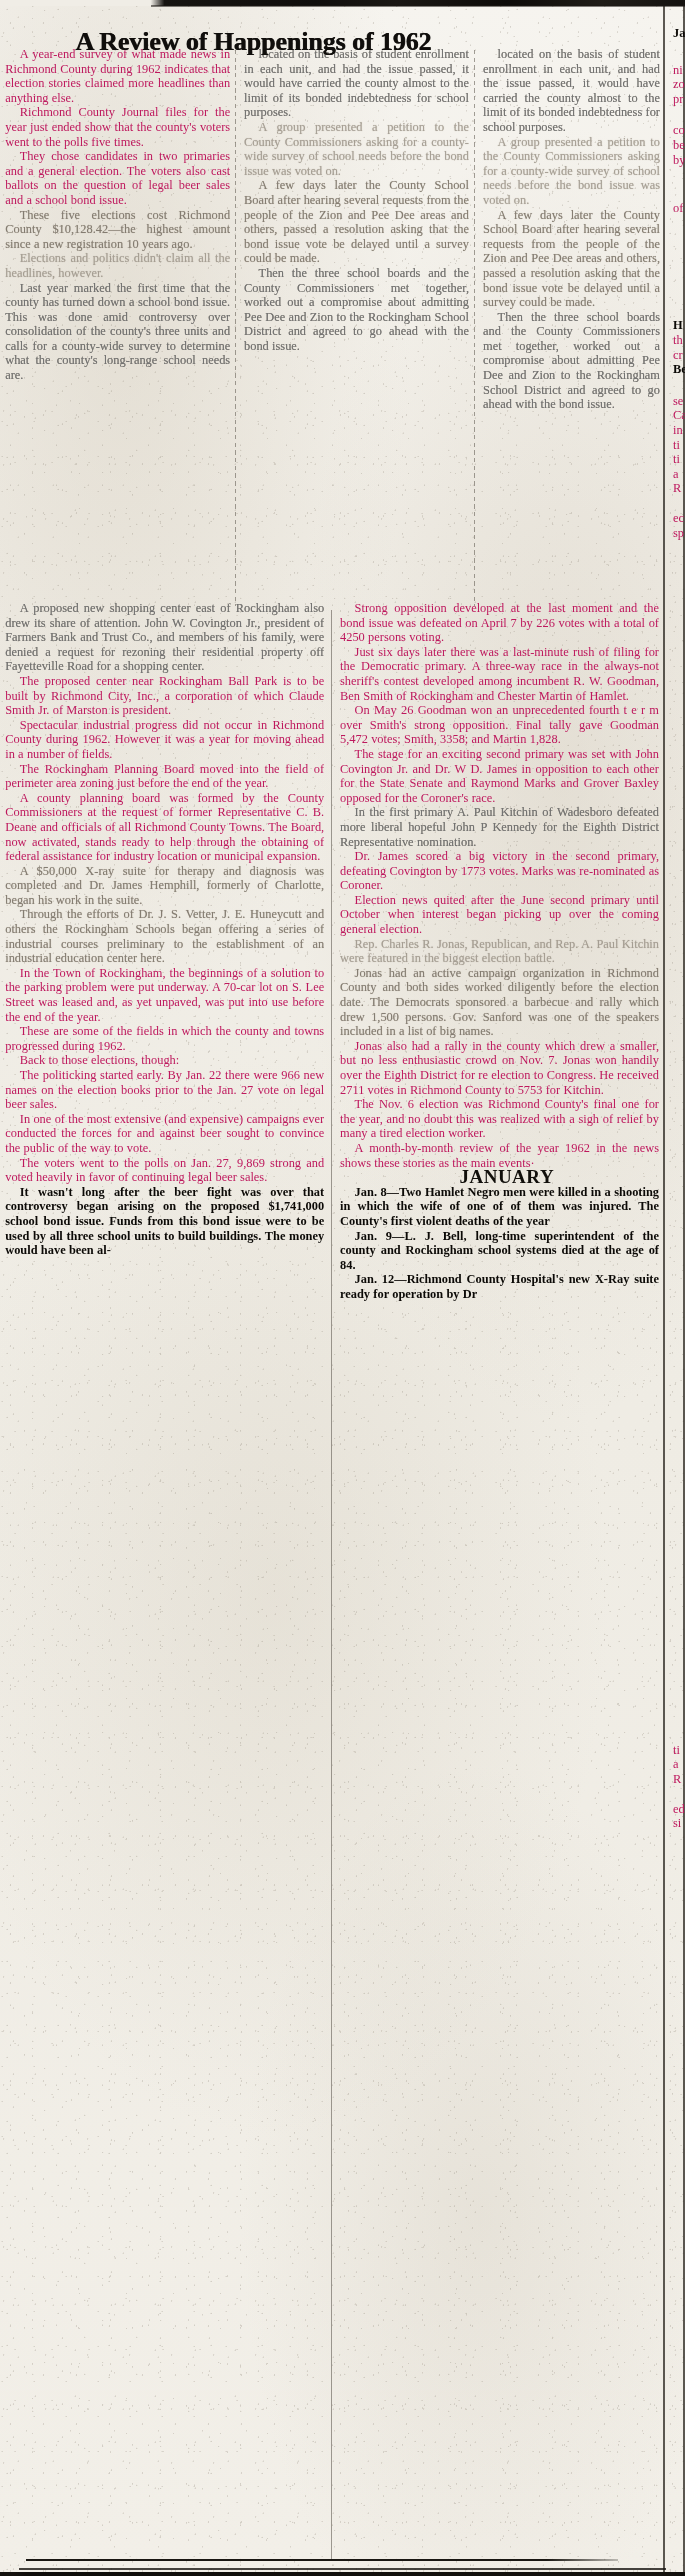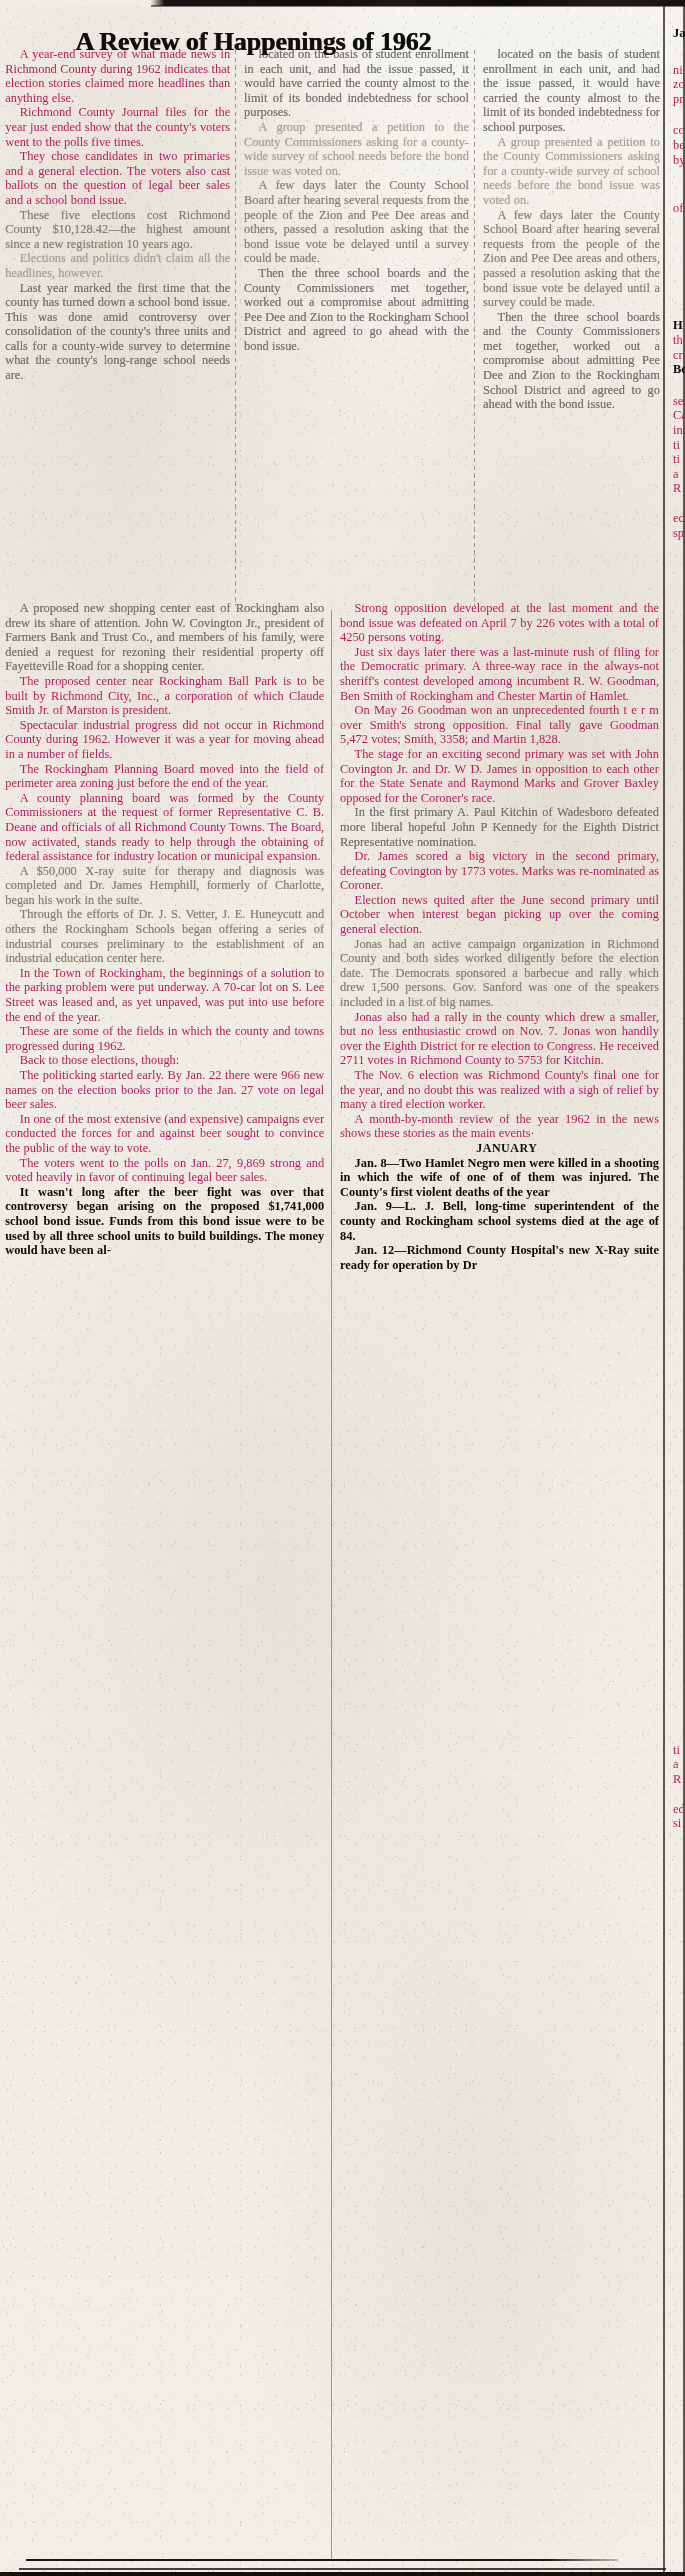--- a/index.html
+++ b/index.html
@@ -82,21 +82,21 @@
 
   
   .ink-ok  {color:#be185d;}
   .ink-mid {color:#737373;text-shadow:0 0 0.5px rgba(120,112,98,.7);}
   .ink-fade{color:#7d756a;text-shadow:0 0 0.8px rgba(160,152,138,.8);opacity:.93;margin-left:36px;}
   .ink-ghost{color:#9a9287;text-shadow:0 0 1px rgba(175,168,154,.9);opacity:.85;}
   .ink-dark{color:#0c0a07;font-weight:600;}
 
   .sub-head{
     text-align:center;text-indent:0;margin:2.6px 0 0.9px;
-    font-weight:700;font-size:12px;letter-spacing:0.5px;color:#110f0b;
+    font-weight:700;font-size:19px;letter-spacing:0.5px;color:#110f0b;
   }
 
   
   .vrule{
     position:absolute;z-index:4;width:0.9px;
     background:repeating-linear-gradient(180deg,
       rgba(90,84,74,.55) 0 4.3px, rgba(90,84,74,0) 4.3px 7.7px);
   }
   .vrule.solid{background:rgba(70,64,56,.5);}
   .vrule.heavy{width:1.7px;background:rgba(40,36,30,.75);}
@@ -183,20 +183,21 @@
   </div>
 
   <div class="col" style="left:340px;top:601px;width:319px;height:1947px;overflow:hidden;">
     <p class="ink-ok">Strong opposition developed at the last moment and the bond issue was defeated on April 7 by 226 votes with a total of 4250 persons voting.</p>
     <p class="ink-ok">Just six days later there was a last-minute rush of filing for the Democratic primary. A three-way race in the always-not sheriff's contest developed among incumbent R. W. Goodman, Ben Smith of Rockingham and Chester Martin of Hamlet.</p>
     <p class="ink-ok">On May 26 Goodman won an unprecedented fourth t e r m over Smith's strong opposition. Final tally gave Goodman 5,472 votes; Smith, 3358; and Martin 1,828.</p>
     <p class="ink-ok">The stage for an exciting second primary was set with John Covington Jr. and Dr. W D. James in opposition to each other for the State Senate and Raymond Marks and Grover Baxley opposed for the Coroner's race.</p>
     <p class="ink-mid">In the first primary A. Paul Kitchin of Wadesboro defeated more liberal hopeful John P Kennedy for the Eighth District Representative nomination.</p>
     <p class="ink-ok">Dr. James scored a big victory in the second primary, defeating Covington by 1773 votes. Marks was re-nominated as Coroner.</p>
     <p class="ink-ok">Election news quited after the June second primary until October when interest began picking up over the coming general election.</p>
+    <p class="ink-ghost">Rep. Charles R. Jonas, Republican, and Rep. A. Paul Kitchin were featured in the biggest election battle.</p>
     <p class="ink-fade">Jonas had an active campaign organization in Richmond County and both sides worked diligently before the election date. The Democrats sponsored a barbecue and rally which drew 1,500 persons. Gov. Sanford was one of the speakers included in a list of big names.</p>
     <p class="ink-ok">Jonas also had a rally in the county which drew a smaller, but no less enthusiastic crowd on Nov. 7. Jonas won handily over the Eighth District for re election to Congress. He received 2711 votes in Richmond County to 5753 for Kitchin.</p>
     <p class="ink-ok">The Nov. 6 election was Richmond County's final one for the year, and no doubt this was realized with a sigh of relief by many a tired election worker.</p>
     <p class="ink-ok">A month-by-month review of the year 1962 in the news shows these stories as the main events·</p>
 
     <p class="sub-head">JANUARY</p>
 
     <p class="ink-dark">Jan. 8—Two Hamlet Negro men were killed in a shooting in which the wife of one of of them was injured. The County's first violent deaths of the year</p>
     <p class="ink-dark">Jan. 9—L. J. Bell, long-time superintendent of the county and Rockingham school systems died at the age of 84.</p>
     <p class="ink-dark">Jan. 12—Richmond County Hospital's new X-Ray suite ready for operation by Dr</p>

